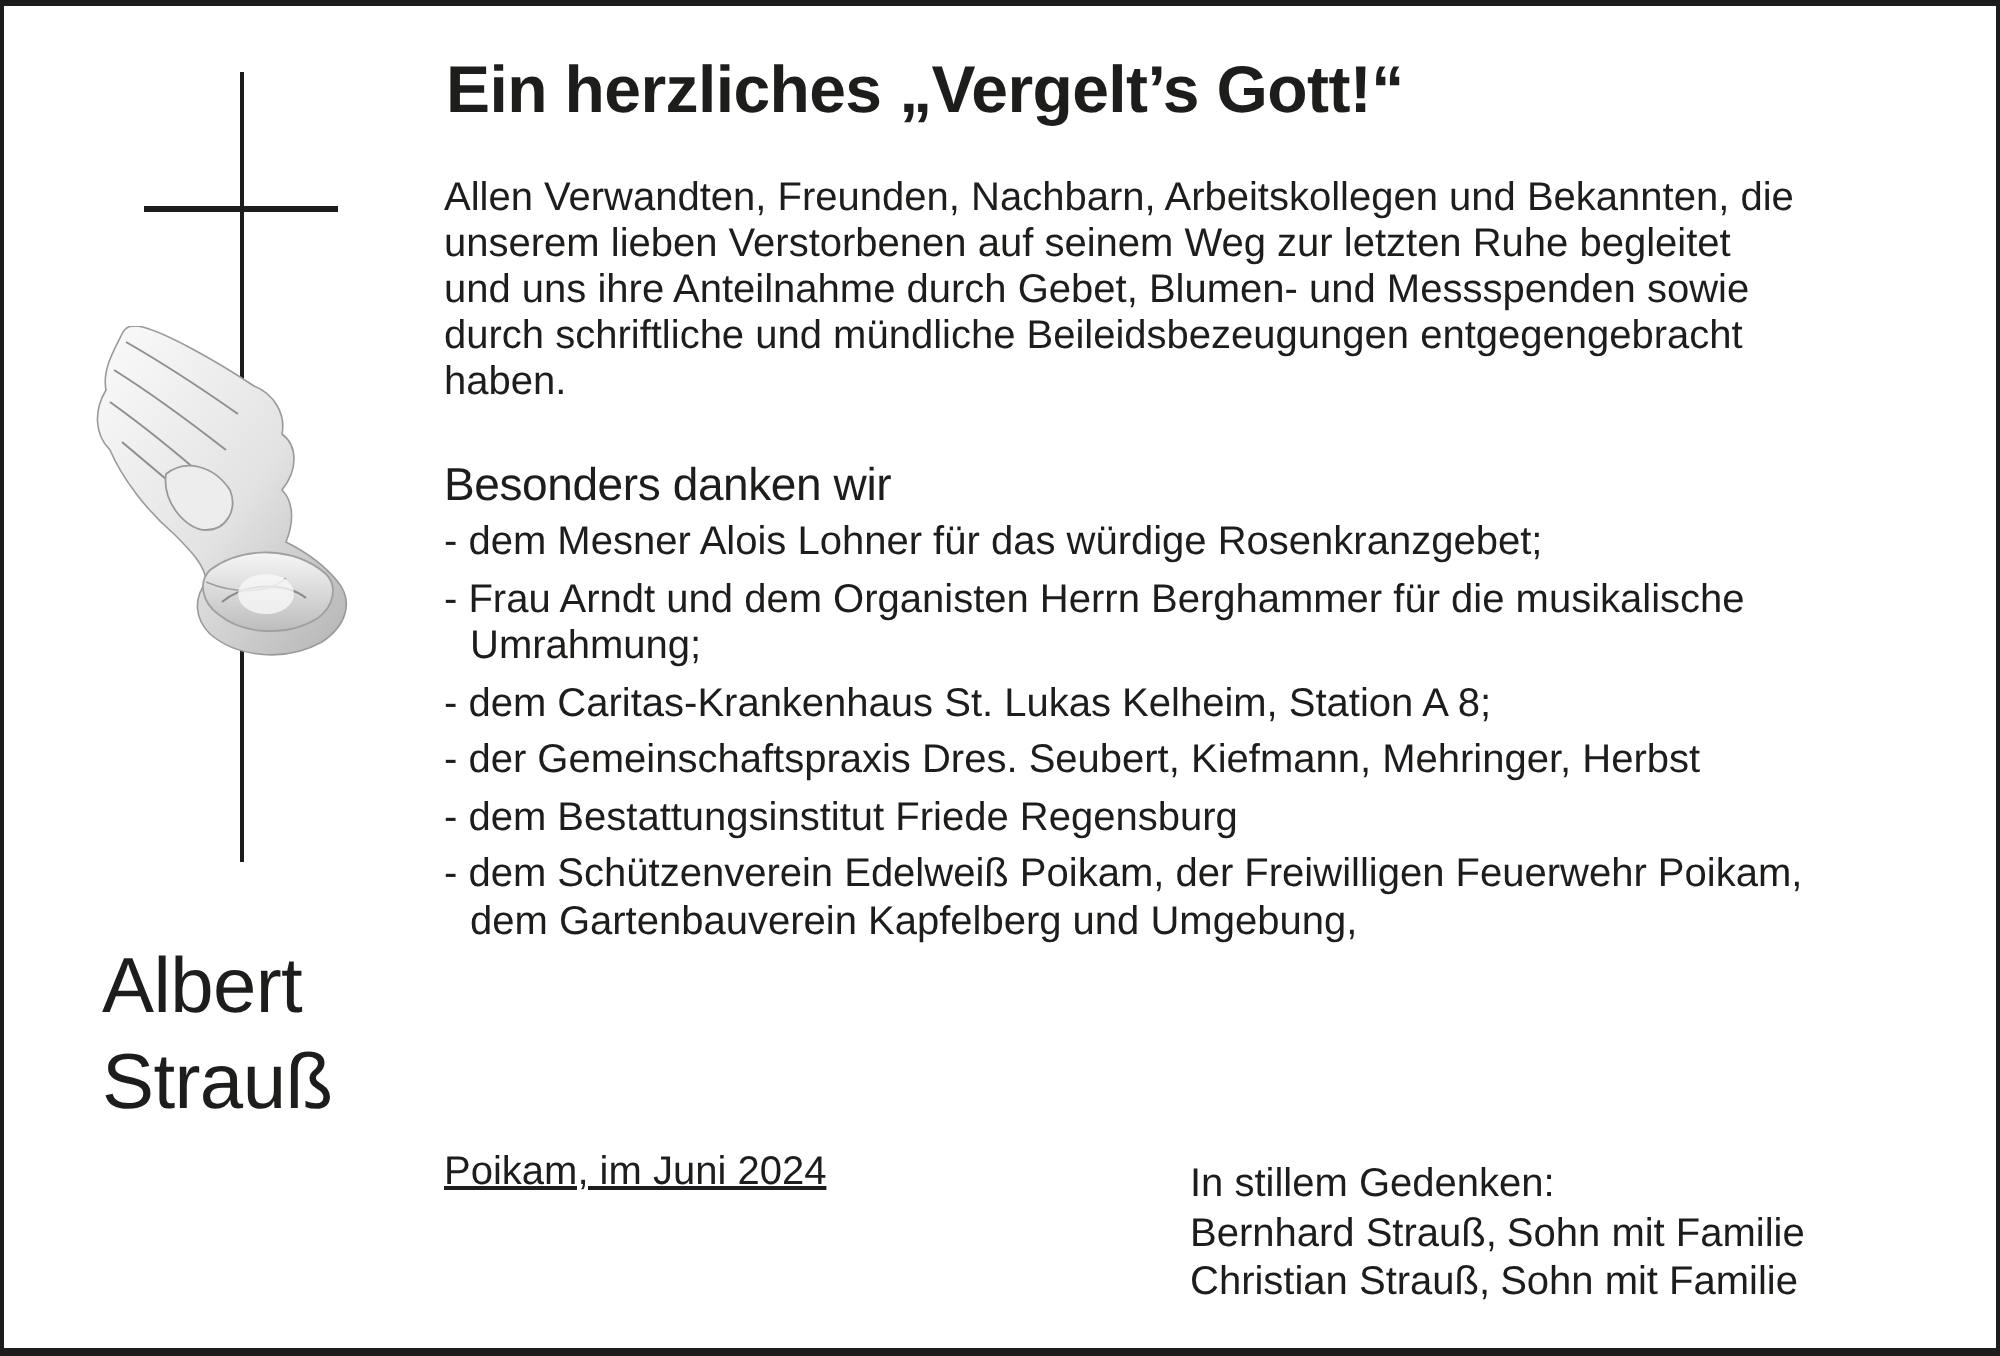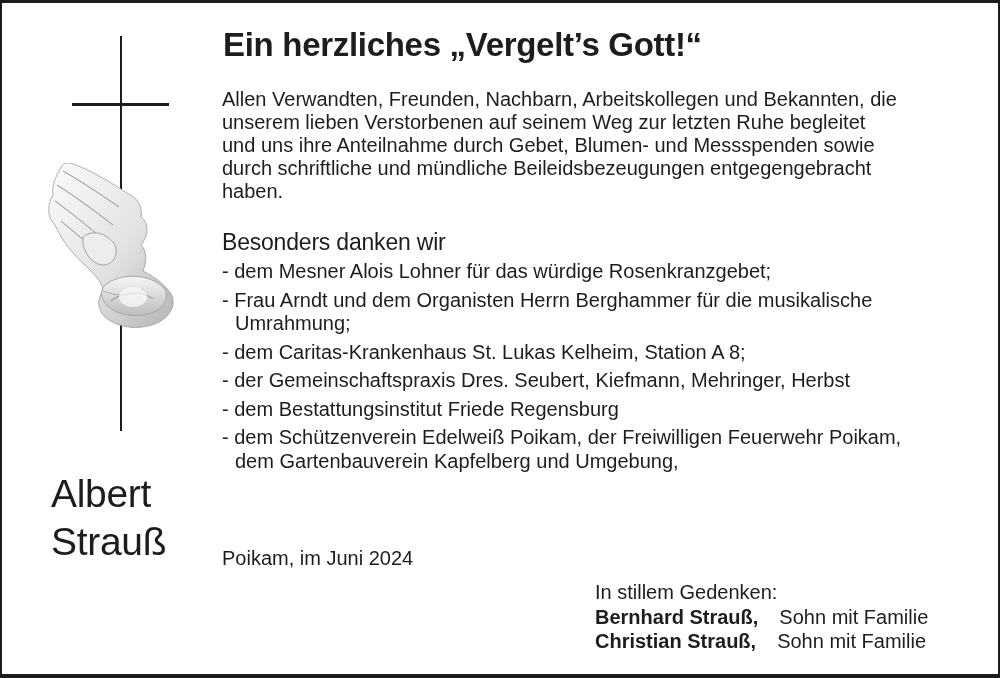--- a/index.html
+++ b/index.html
@@ -37,23 +37,23 @@
   }
   .thanks-heading {
     position:absolute; left:220px; top:226px;
     font-size:23px; letter-spacing:-0.2px;
   }
   .thanks-list {
     position:absolute; left:220px; top:257px; width:706px;
     list-style:none; font-size:20px; line-height:23.5px;
   }
   .thanks-list li { padding-left:13px; text-indent:-13px; margin-bottom:5px; }
-  .place-date { position:absolute; left:220px; top:544px; font-size:20px; }
+  .place-date { position:absolute; left:220px; top:572px; font-size:20px;text-decoration:underline; }
   .mourners { position:absolute; left:593px; top:577px; font-size:20px; line-height:24.5px; }
-  .mourner-line .m-name { font-weight:700; margin-right:21px; }
+  .mourner-line .m-name { font-weight:400; margin-right:5px; }
 </style>
 </head>
 <body>
 
 <div class="page">
 
   <div>
     <div class="cross-v"></div>
     <div class="cross-h"></div>
   </div>

